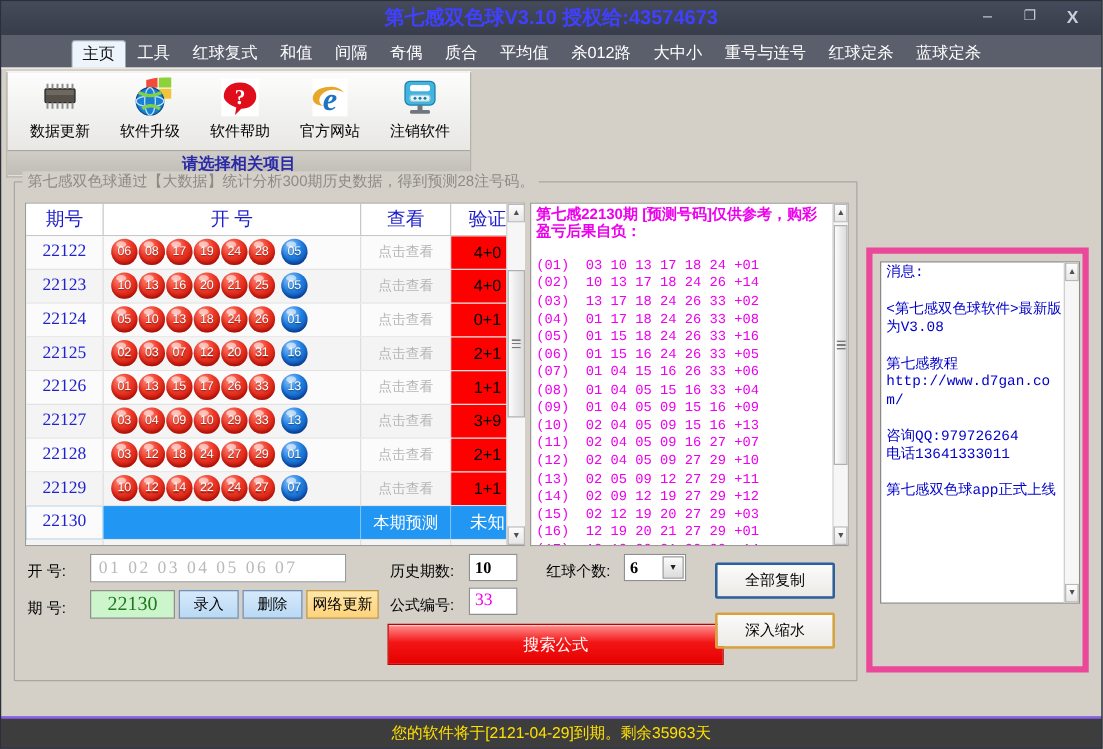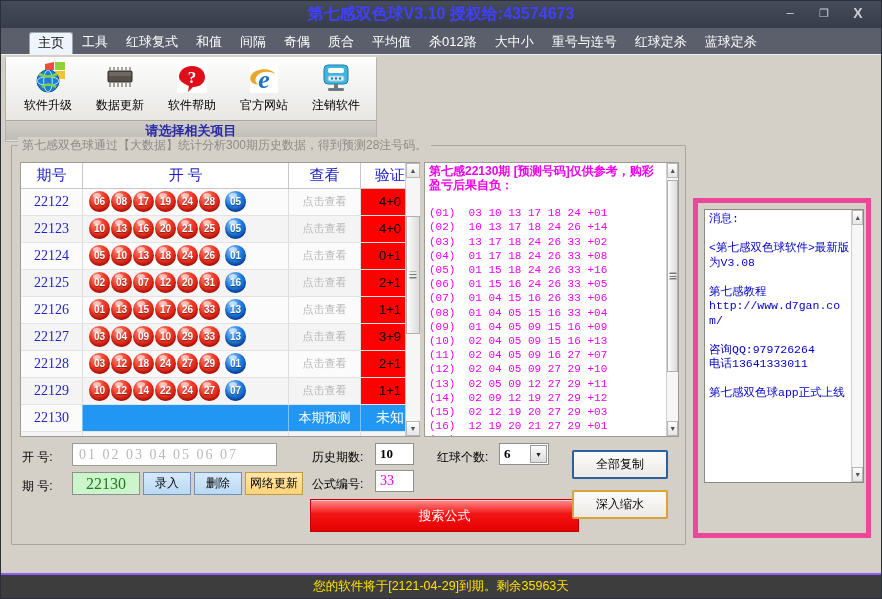--- a/index.html
+++ b/index.html
@@ -38,21 +38,21 @@
     font-family:"Liberation Sans", sans-serif;
   }
   #btn-min { right:78px; }
   #btn-max { right:44px; font-size:11px; }
   #btn-close { right:10px; font-size:14px; font-weight:bold; }
 
   
   #tabstrip {
     height:26px; flex:0 0 auto; position:relative;
     background:#5a5f6b;
-    display:flex; align-items:flex-end; padding-left:28px;
+    display:flex; align-items:flex-end; padding-left:56px;
   }
   .tab {
     font-size:13px; color:#ffffff; padding:3px 9px 4px 9px;
     line-height:16px; white-space:nowrap; cursor:default;
     font-family:"Liberation Sans", sans-serif;
   }
   .tab.active {
     background:#eef4fb; color:#111111;
     border:1px solid #9ba4b0; border-bottom:none;
     border-radius:3px 3px 0 0;
@@ -149,21 +149,21 @@
   .tr.predict .cell-qh { background:#fbfbfb; color:#2222cc; }
   .tr.predict .cell-balls { background:#2196f3; }
   .tr.predict .cell-view { color:#ffffff; font-size:13px; background:#2196f3;
     font-family:"Liberation Serif", serif; }
   .tr.predict .cell-ver { color:#ffffff; background:#2196f3; font-size:14px; }
   .tr.empty { background:#f4f4f4; }
   .tr.empty .cell-ver { background:#f4f4f4; }
 
   .ball {
     width:21px; height:21px; border-radius:50%;
-    font-size:10px; font-weight:bold; color:#ffffff;
+    font-size:10px; font-weight:normal; color:#ffffff;
     display:flex; align-items:center; justify-content:center;
     flex:0 0 21px;
     font-family:"Liberation Sans", sans-serif;
     text-shadow:0 1px 1px rgba(0,0,0,.45);
     position:relative;
   }
   .ball.red {
     background:radial-gradient(circle at 34% 26%, #ff8a7a 0%, #f03a28 42%, #c00b00 100%);
     box-shadow:inset 0 -2px 3px rgba(120,0,0,.5);
   }
@@ -373,39 +373,20 @@
     <div class="tab">大中小</div>
     <div class="tab">重号与连号</div>
     <div class="tab">红球定杀</div>
     <div class="tab">蓝球定杀</div>
   </div>
 
   <div id="client">
 
     <div id="ribbon">
       <div id="ribbon-items">
-
-        <div class="ribbon-item">
-          <div class="ribbon-icon">
-            <svg width="36" height="32" viewBox="0 0 36 32">
-              <g transform="translate(13,0)">
-                <path d="M2 2 L11 0 L11 8 L2 9 Z" fill="#f24b3a"></path>
-                <path d="M12 0 L22 -1 L22 8 L12 8 Z" fill="#8ed13a"></path>
-                <path d="M2 10 L11 9 L11 17 L2 16 Z" fill="#3aa2f2"></path>
-                <path d="M12 9 L22 9 L22 17 L12 17 Z" fill="#f2c43a"></path>
-              </g>
-              <circle cx="18" cy="19" r="11" fill="#1b7fd4" stroke="#0c4f8a"></circle>
-              <ellipse cx="18" cy="19" rx="11" ry="4.3" fill="none" stroke="#bfe6ff" stroke-width="1"></ellipse>
-              <ellipse cx="18" cy="19" rx="4.3" ry="11" fill="none" stroke="#bfe6ff" stroke-width="1"></ellipse>
-              <path d="M9 12 Q18 17 27 12" fill="none" stroke="#7fd14a" stroke-width="2.6"></path>
-              <path d="M12 25 Q18 20 26 25" fill="none" stroke="#7fd14a" stroke-width="2.6"></path>
-            </svg>
-          </div>
-          <div class="ribbon-label">软件升级</div>
-        </div>
 
         <div class="ribbon-item">
           <div class="ribbon-icon">
             <svg width="38" height="26" viewBox="0 0 38 26">
               <rect x="7" y="6" width="24" height="11" rx="1" fill="#55504a" stroke="#2c2a27"></rect>
               <rect x="8" y="7" width="22" height="4" fill="#6e6860"></rect>
               <g stroke="#8e8e8e" stroke-width="1.6">
                 <line x1="9" y1="17" x2="9" y2="22"></line>
                 <line x1="13" y1="17" x2="13" y2="22"></line>
                 <line x1="17" y1="17" x2="17" y2="22"></line>
@@ -415,20 +396,39 @@
                 <line x1="9" y1="2" x2="9" y2="6"></line>
                 <line x1="13" y1="2" x2="13" y2="6"></line>
                 <line x1="17" y1="2" x2="17" y2="6"></line>
                 <line x1="21" y1="2" x2="21" y2="6"></line>
                 <line x1="25" y1="2" x2="25" y2="6"></line>
                 <line x1="29" y1="2" x2="29" y2="6"></line>
               </g>
             </svg>
           </div>
           <div class="ribbon-label">数据更新</div>
+        </div>
+
+        <div class="ribbon-item">
+          <div class="ribbon-icon">
+            <svg width="36" height="32" viewBox="0 0 36 32">
+              <g transform="translate(13,0)">
+                <path d="M2 2 L11 0 L11 8 L2 9 Z" fill="#f24b3a"></path>
+                <path d="M12 0 L22 -1 L22 8 L12 8 Z" fill="#8ed13a"></path>
+                <path d="M2 10 L11 9 L11 17 L2 16 Z" fill="#3aa2f2"></path>
+                <path d="M12 9 L22 9 L22 17 L12 17 Z" fill="#f2c43a"></path>
+              </g>
+              <circle cx="18" cy="19" r="11" fill="#1b7fd4" stroke="#0c4f8a"></circle>
+              <ellipse cx="18" cy="19" rx="11" ry="4.3" fill="none" stroke="#bfe6ff" stroke-width="1"></ellipse>
+              <ellipse cx="18" cy="19" rx="4.3" ry="11" fill="none" stroke="#bfe6ff" stroke-width="1"></ellipse>
+              <path d="M9 12 Q18 17 27 12" fill="none" stroke="#7fd14a" stroke-width="2.6"></path>
+              <path d="M12 25 Q18 20 26 25" fill="none" stroke="#7fd14a" stroke-width="2.6"></path>
+            </svg>
+          </div>
+          <div class="ribbon-label">软件升级</div>
         </div>
 
         <div class="ribbon-item">
           <div class="ribbon-icon">
             <svg width="36" height="32" viewBox="0 0 36 32">
               <rect x="3" y="1" width="30" height="30" fill="#ffffff"></rect>
               <path d="M18 4 C26 4 31 9 31 15 C31 21 26 25 19 25 L14 30 L15 24 C10 22 5 19 5 15 C5 9 10 4 18 4 Z" fill="#e00d1a"></path>
               <text x="18" y="21" text-anchor="middle" font-family="Liberation Serif, serif" font-size="17" font-weight="bold" fill="#ffffff">?</text>
             </svg>
           </div>

